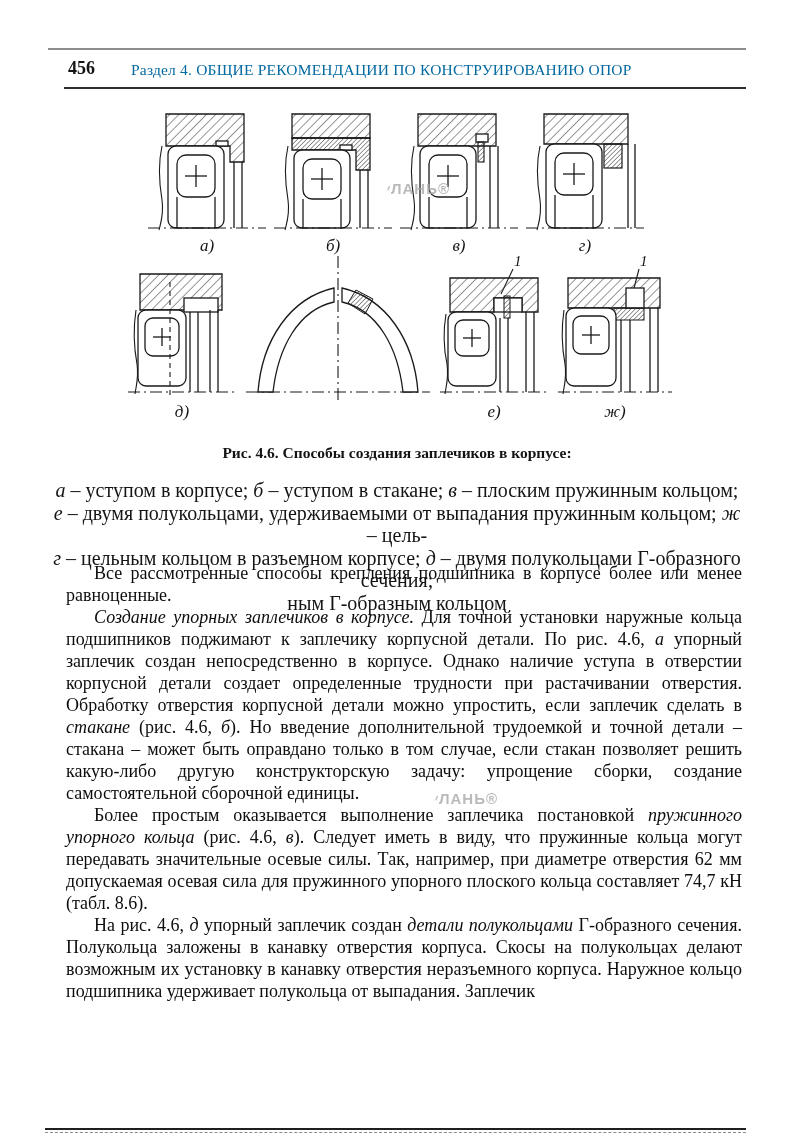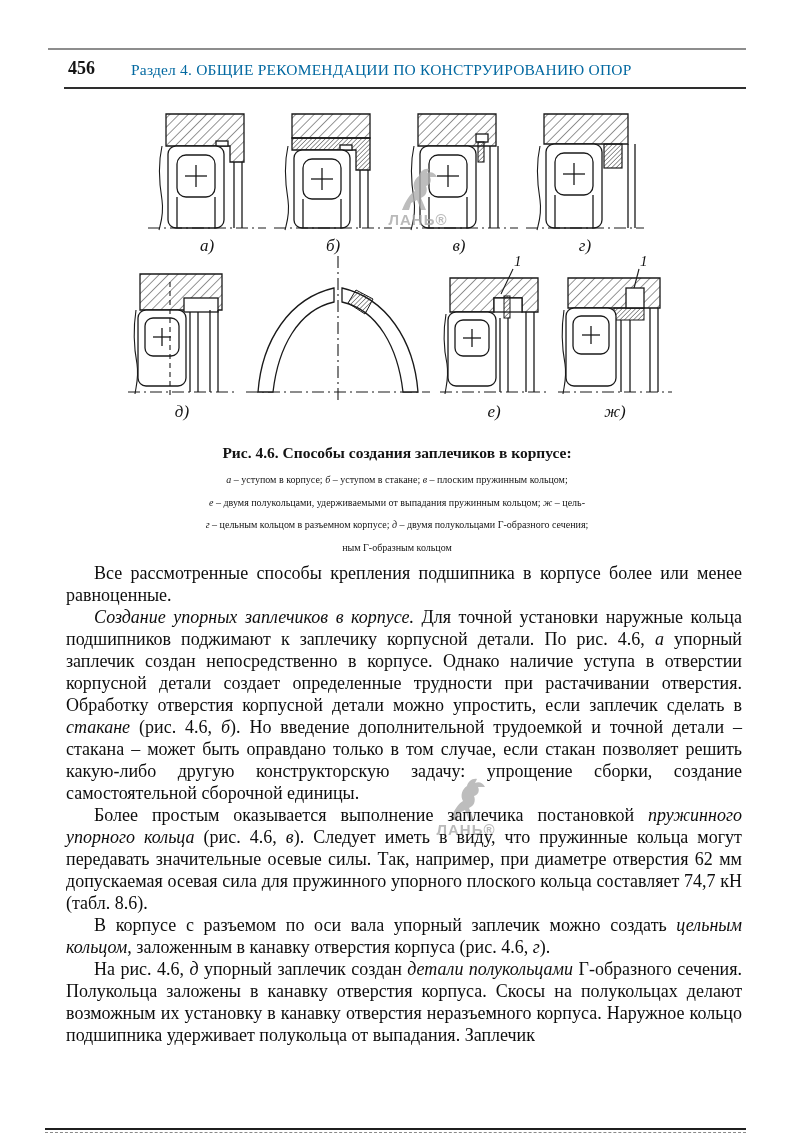--- a/index.html
+++ b/index.html
@@ -16,26 +16,26 @@
   .fig-row2{left:126px;top:252px;gap:6px;}
   .fig-panel{display:flex;flex-direction:column;align-items:center;}
   .fig-label{font-style:italic;font-size:17px;line-height:18px;margin-top:1px;color:#141414;}
   svg .ln{stroke:#1a1a1a;stroke-width:1.3;fill:none;}
   svg .th{stroke:#1a1a1a;stroke-width:1.1;fill:none;}
   svg .wh{fill:#ffffff;stroke:#1a1a1a;stroke-width:1.3;}
   svg .cl{stroke:#1a1a1a;stroke-width:1.1;fill:none;stroke-dasharray:12 4 2 4;}
   svg .dash{stroke:#1a1a1a;stroke-width:1.1;fill:none;stroke-dasharray:5 4;}
   svg text{font-family:"Liberation Serif",serif;font-style:italic;font-size:15px;fill:#141414;}
   
-  .watermark{position:absolute;display:flex;flex-direction:column;align-items:center;opacity:.8;pointer-events:none;}
+  .watermark{position:absolute;display:flex;flex-direction:row;align-items:center;opacity:.8;pointer-events:none;}
   .wm-text{font-family:"Liberation Sans",sans-serif;font-weight:bold;font-size:15px;letter-spacing:1px;color:#a9a9a9;line-height:15px;}
   
   .caption{position:absolute;left:47px;top:444px;width:700px;text-align:center;color:#141414;}
-  .cap-title{font-weight:bold;font-size:15.5px;margin-bottom:7px;}
-  .cap-line{font-size:10px;line-height:22.5px;}
+  .cap-title{font-weight:bold;font-size:15.5px;margin-bottom:17px;}
+  .cap-line{font-size:20px;line-height:22.5px;}
   .cap-line i{font-style:italic;}
   
   .bodytext{position:absolute;left:66px;top:562px;width:676px;color:#0d0d0d;}
   .body-p{font-size:18px;line-height:22px;text-align:justify;margin:0;}
   .body-p.indent{text-indent:28px;}
   .body-p i{}
   
   .rule-bottom{position:absolute;left:45px;top:1128px;width:701px;height:2px;background:#1f1f1f;}
   .rule-bottom2{position:absolute;left:45px;top:1132px;width:701px;border-top:1px dashed #8a8a8a;height:0;}
 </style>
@@ -232,20 +232,19 @@
         <div class="cap-line"><i>е</i><span> – двумя полукольцами, удерживаемыми от выпадания пружинным кольцом; </span><i>ж</i><span> – цель-</span></div>
         <div class="cap-line"><i>г</i><span> – цельным кольцом в разъемном корпусе; </span><i>д</i><span> – двумя полукольцами Г-образного сечения;</span></div>
         <div class="cap-line"><span>ным Г-образным кольцом</span></div>
       </div>
   </div>
 
   <div class="bodytext">
       <div class="body-p indent"><span>Все рассмотренные способы крепления подшипника в корпусе более или менее равноценные.</span></div>
       <div class="body-p indent"><i>Создание упорных заплечиков в корпусе.</i><span> Для точной установки наружные кольца подшипников поджимают к заплечику корпусной детали. По рис. 4.6, </span><i>а</i><span> упорный заплечик создан непосредственно в корпусе. Однако наличие уступа в отверстии корпусной детали создает определенные трудности при растачивании отверстия. Обработку отверстия корпусной детали можно упростить, если заплечик сделать в </span><i>стакане</i><span> (рис. 4.6, </span><i>б</i><span>). Но введение дополнительной трудоемкой и точной детали – стакана – может быть оправдано только в том случае, если стакан позволяет решить какую-либо другую конструкторскую задачу: упрощение сборки, создание самостоятельной сборочной единицы.</span></div>
       <div class="body-p indent"><span>Более простым оказывается выполнение заплечика постановкой </span><i>пружинного упорного кольца</i><span> (рис. 4.6, </span><i>в</i><span>). Следует иметь в виду, что пружинные кольца могут передавать значительные осевые силы. Так, например, при диаметре отверстия 62 мм допускаемая осевая сила для пружинного упорного плоского кольца составляет 74,7 кН (табл. 8.6).</span></div>
-      <div class="body-p indent"><span>В корпусе с разъемом по оси вала упорный заплечик можно создать </span><i>цельным кольцом</i><span>, заложенным в канавку отверстия корпуса (рис. 4.6, </span><i>г</i><span>).</span></div>
       <div class="body-p indent"><span>На рис. 4.6, </span><i>д</i><span> упорный заплечик создан </span><i>детали полукольцами</i><span> Г-образного сечения. Полукольца заложены в канавку отверстия корпуса. Скосы на полукольцах делают возможным их установку в канавку отверстия неразъемного корпуса. Наружное кольцо подшипника удерживает полукольца от выпадания. Заплечик</span></div>
     </div>
 
   <div class="rule-bottom"></div>
   <div class="rule-bottom2"></div>
 
 </div>
 
 </body></html>

